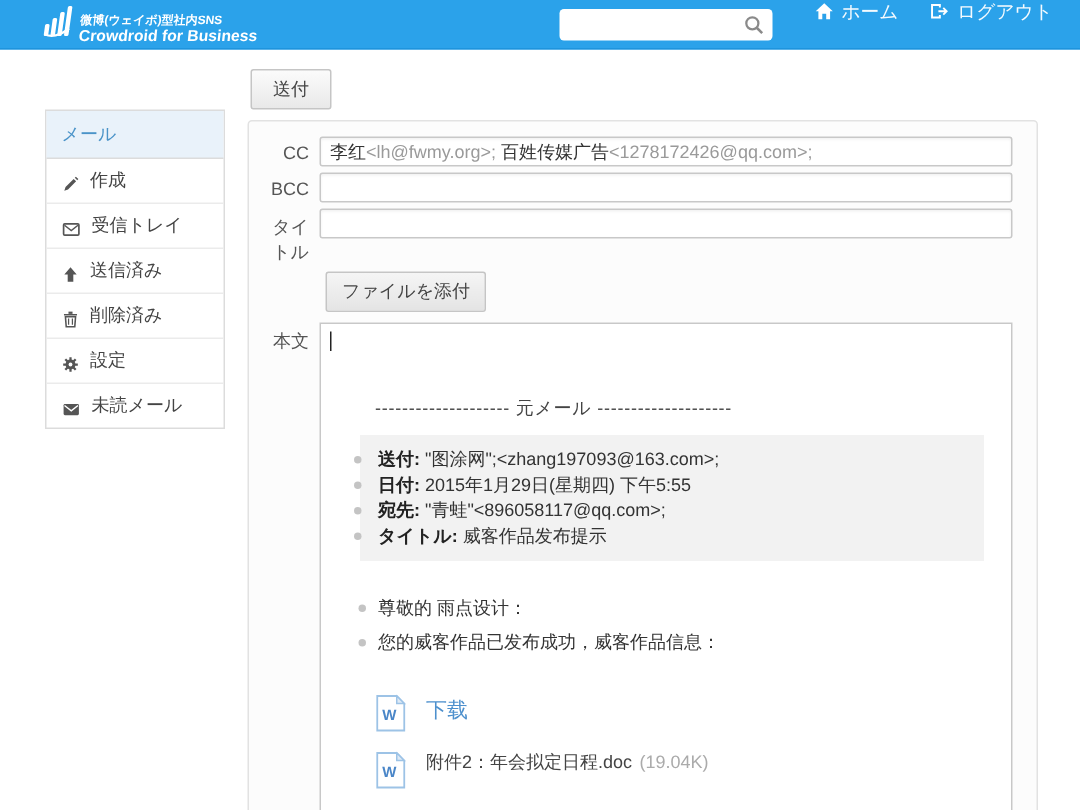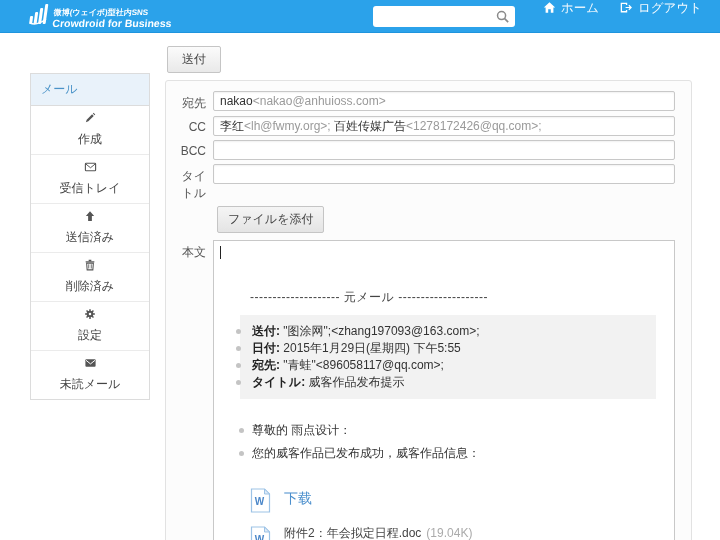--- a/index.html
+++ b/index.html
@@ -14,21 +14,21 @@
   .logo-line2{font-size:10.5px;font-weight:bold;}
   .searchbox{position:absolute;left:373px;top:6px;width:142px;height:21px;}
   .searchbox input{width:100%;height:100%;border:none;border-radius:3px;padding:0 24px 0 8px;font-size:12px;outline:none;background:#fff;}
   .search-ic{position:absolute;right:5px;top:3px;}
   .topnav{position:absolute;right:18px;top:0;height:33px;display:flex;align-items:flex-start;gap:20px;}
   .topnav .navitem{display:flex;align-items:center;gap:5px;color:rgba(255,255,255,.95);font-size:12.5px;cursor:pointer;}
 
   
   .sidebar{position:absolute;left:30px;top:45px;width:120px;border:1px solid #DCDCDC;background:#fff;font-size:12px;margin-top:28px;}
   .sb-title{background:#E9F2FA;color:#4A93C8;padding:7px 10px;border-bottom:1px solid #DCDCDC;}
-  .sb-item{display:flex;align-items:center;gap:7px;padding:6px 10px;color:#444;border-bottom:1px solid #EBEBEB;cursor:pointer;flex-direction:column;}
+  .sb-item{display:flex;align-items:flex-end;gap:7px;padding:6px 10px;color:#444;border-bottom:1px solid #EBEBEB;cursor:pointer;}
   .sb-item:last-child{border-bottom:none;}
   .sb-ic{flex:none;display:inline-flex;}
 
   
   .content{position:absolute;left:165px;top:45px;width:527px;}
   .send-btn{padding:4px 14px;font-size:12px;color:#444;background:linear-gradient(#FBFBFB,#E9E9E9);border:1px solid #C5C5C5;border-radius:2px;cursor:pointer;margin:1px 0 7px 2px;}
   .form-panel{border:1px solid #E2E2E2;background:#FCFCFC;border-radius:3px;padding:10px 16px 30px 4px;}
   .frow{display:flex;margin-bottom:4px;}
   .frow .flabel{flex:none;width:36px;text-align:right;margin-right:7px;font-size:12px;color:#555;padding-top:4px;}
   .finput{flex:1;height:20px;border:1px solid #C8C8C8;border-radius:2px;background:#fff;padding:2px 6px;font-size:12px;line-height:15px;white-space:nowrap;overflow:hidden;box-shadow:inset 0 1px 2px rgba(0,0,0,.06);cursor:text;}
@@ -179,24 +179,20 @@
       </span>
       <span>未読メール</span>
     </div>
   </aside>
 
   <main class="content">
     <button class="send-btn">送付</button>
 
     <div class="form-panel">
 
-      <div class="frow">
-        <span class="flabel">宛先</span>
-        <div class="finput"><span class="rec-name">nakao</span><span class="rec-addr">&lt;nakao@anhuioss.com&gt;</span></div>
-      </div>
 
       <div class="frow">
         <span class="flabel">CC</span>
         <div class="finput"><span class="rec-name">李红</span><span class="rec-addr">&lt;lh@fwmy.org&gt;; </span><span class="rec-name">百姓传媒广告</span><span class="rec-addr">&lt;1278172426@qq.com&gt;;</span></div>
       </div>
 
       <div class="frow">
         <span class="flabel">BCC</span>
         <div class="finput"></div>
       </div>

